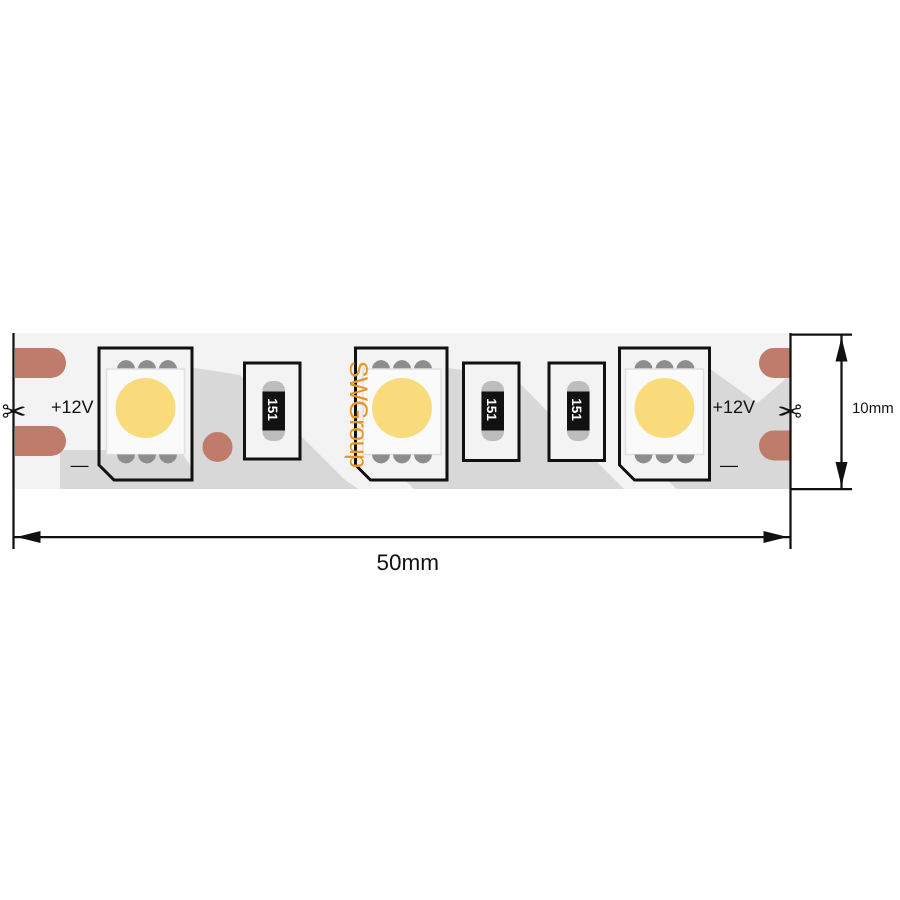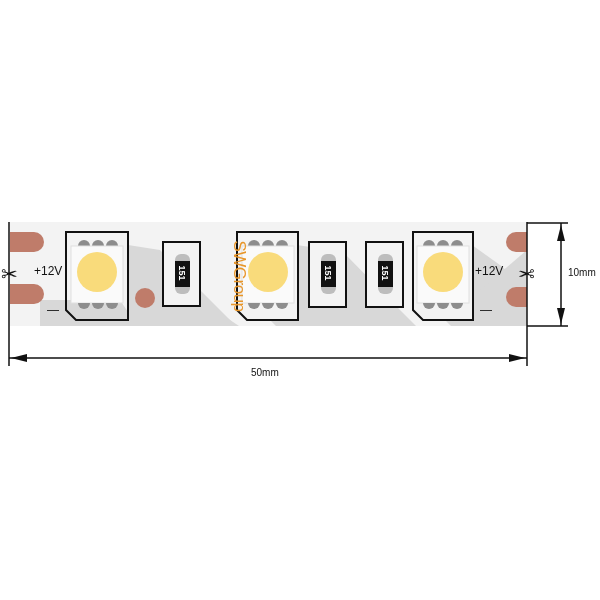--- a/index.html
+++ b/index.html
@@ -130,15 +130,15 @@
 
   
   <span class="res-code" style="left:174px; top:268px;">151</span>
   <span class="res-code" style="left:320px; top:268px;">151</span>
   <span class="res-code" style="left:377px; top:268px;">151</span>
 
   
   <span class="brand">SWGroup</span>
 
   
-  <span class="lbl" style="left:251px; top:367px; font-size:10px;">50mm</span>
+  <span class="lbl" style="left:251px; top:367px; font-size:15px;">50mm</span>
   <span class="lbl" style="left:568px; top:267px; font-size:10px;text-align:center;">10mm</span>
 </div>
 
 </body></html>

